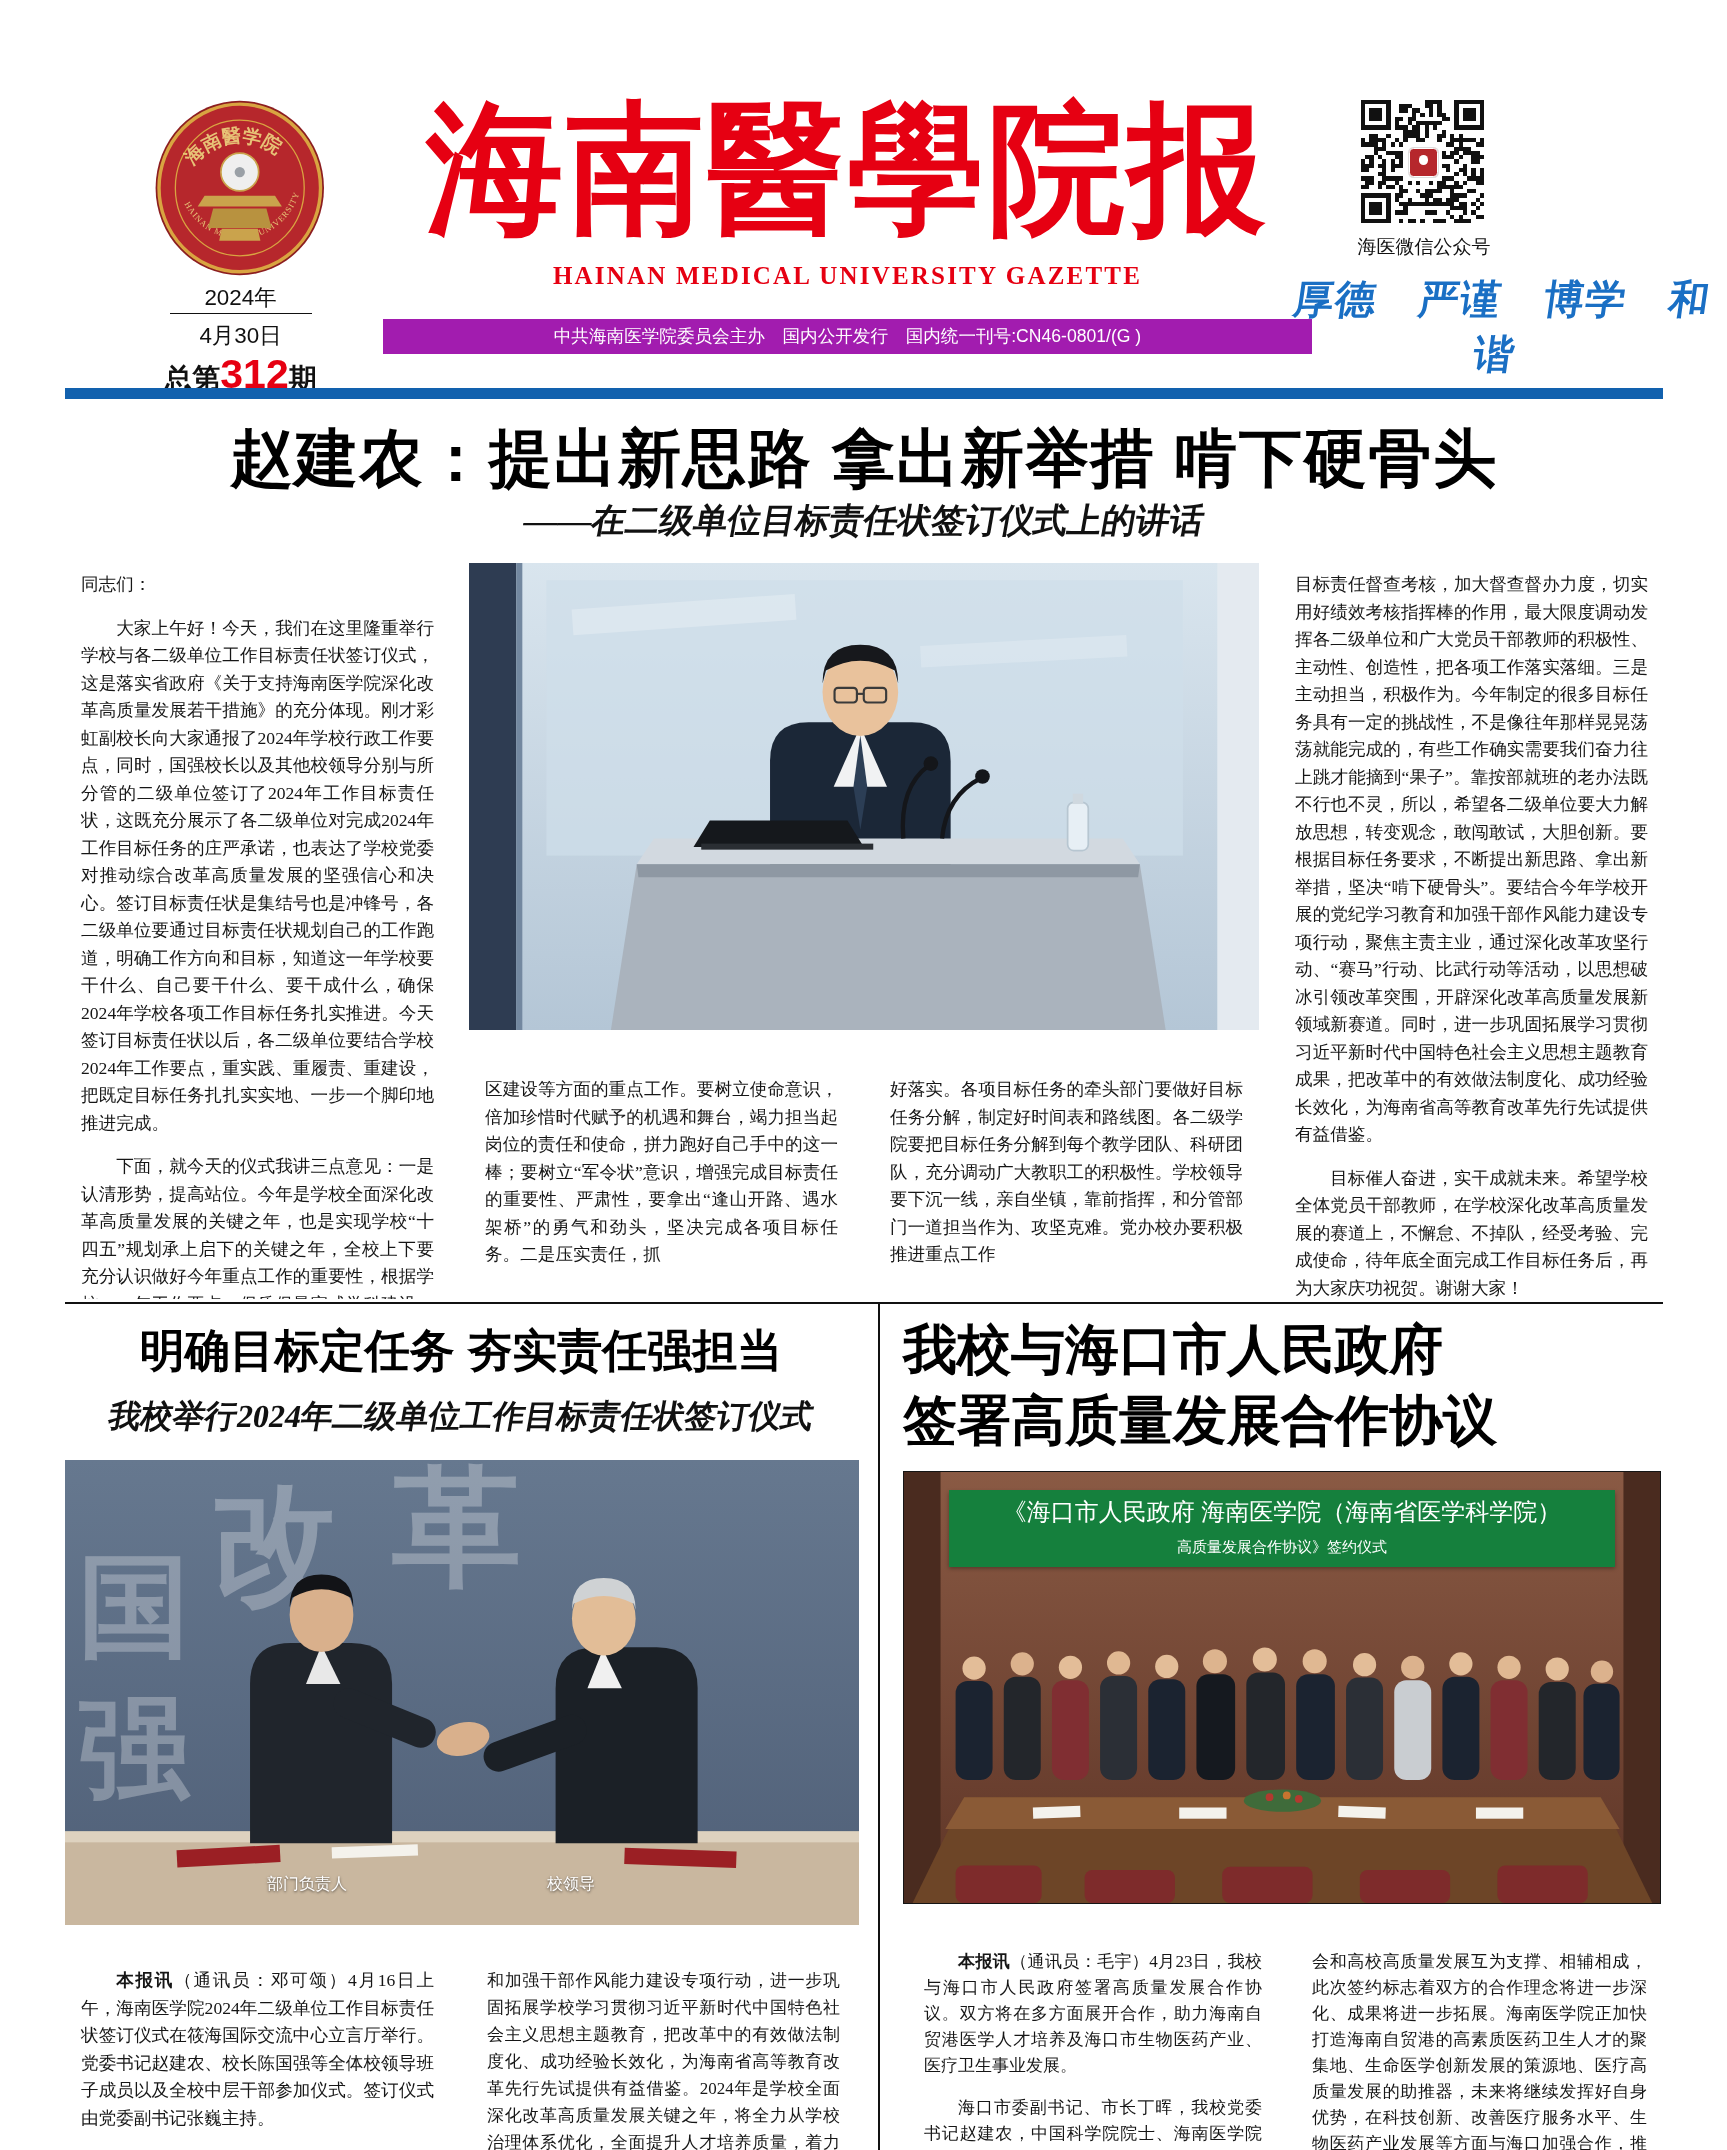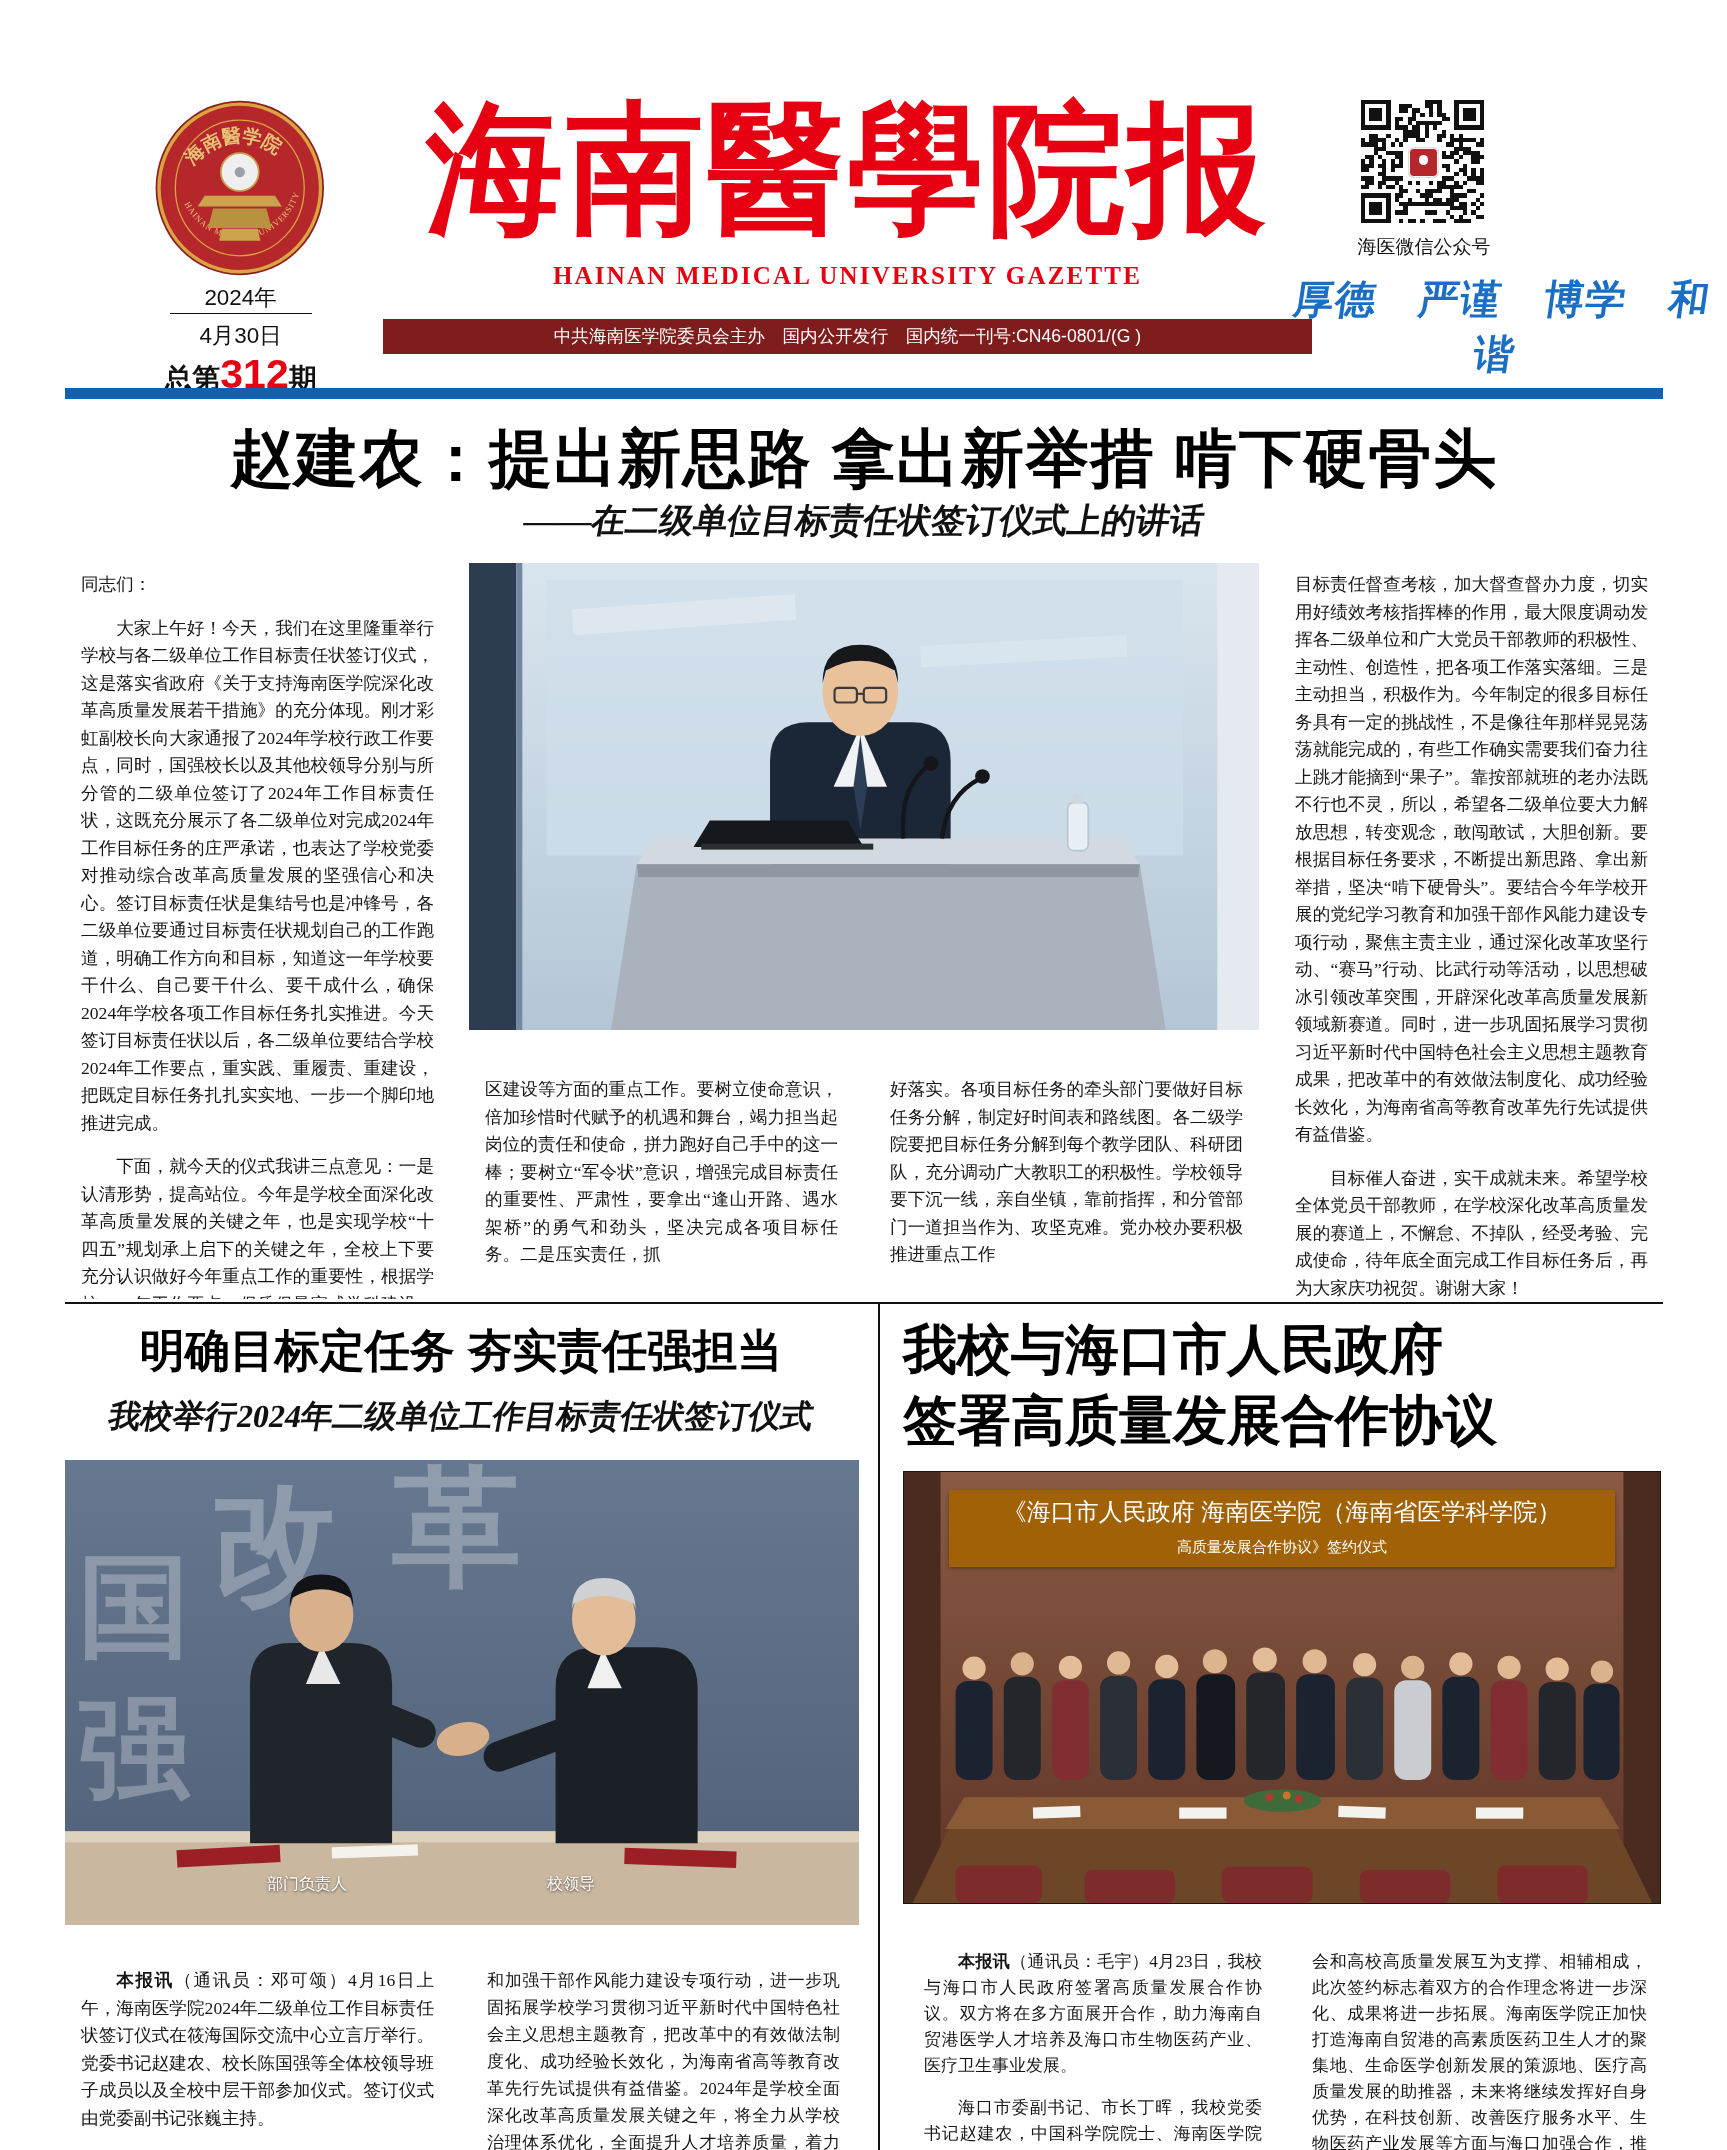--- a/index.html
+++ b/index.html
@@ -15,21 +15,21 @@
   .date-day{position:absolute;left:133px;top:320px;width:215px;text-align:center;
     font-size:22.4px;font-family:"Liberation Sans","DejaVu Sans",sans-serif;}
   .issue{position:absolute;left:120px;top:354px;width:241px;text-align:center;
     font-size:28px;font-weight:bold;font-family:"Liberation Sans","DejaVu Sans",sans-serif;}
   .issue .num{font-size:41px;color:#e60012;line-height:1;}
   .masthead{position:absolute;left:383px;top:84px;width:929px;height:181px;
     font-size:137px;line-height:172px;font-weight:bold;color:#e60012;text-align:center;
     letter-spacing:3.4px;transform:scaleY(1.04);}
   .masthead-en{position:absolute;left:383px;top:262px;width:929px;text-align:center;
     font-size:25px;font-weight:bold;color:#e60012;letter-spacing:2.2px;}
-  .pub-bar{position:absolute;left:383px;top:319px;width:929px;height:35px;background:#7f1d1d;
+  .pub-bar{position:absolute;left:383px;top:319px;width:929px;height:35px;background:#a21caf;
     color:#fff;font-size:17.6px;line-height:35px;text-align:center;
     font-family:"Liberation Sans","DejaVu Sans",sans-serif;}
   .qr-wrap{position:absolute;left:1361px;top:100px;width:123px;height:123px;background:#fff;}
   .qr-wrap svg{width:100%;height:100%;}
   .qr-seal{position:absolute;left:50%;top:50%;width:27.5px;height:27.5px;margin:-13.8px 0 0 -13.8px;
     background:#b6272c;border:1.7px solid #fff;border-radius:4.3px;box-shadow:0 0 0 0.9px #ddd;}
   .qr-seal:after{content:"";position:absolute;left:50%;top:40%;width:9.5px;height:9.5px;margin:-4.7px;
     background:#fff;border-radius:50%;}
   .qr-caption{position:absolute;left:1323px;top:234px;width:202px;text-align:center;font-size:19px;}
   .motto{position:absolute;left:1290px;top:272px;width:417px;text-align:center;
@@ -68,21 +68,21 @@
   .photo{position:absolute;overflow:hidden;background:#9aa7b6;}
   .photo svg{position:absolute;left:0;top:0;width:100%;height:100%;}
   .ph1{left:469px;top:563px;width:790px;height:467px;}
   .ph2{left:65px;top:1460px;width:794px;height:465px;}
   .ph3{left:903px;top:1471px;width:756px;height:431px;border:1.7px solid #151515;}
   .ph2-cap{position:absolute;color:#fff;font-size:16px;
     font-family:"Liberation Sans","DejaVu Sans",sans-serif;
     text-shadow:0 0.9px 2.6px rgba(0,0,0,.65);bottom:30px;}
   .ph2-cap.left{left:202px;}
   .ph2-cap.right{left:482px;}
-  .ph3-banner{position:absolute;left:6%;top:18px;width:88%;height:77px;background:#a16207;
+  .ph3-banner{position:absolute;left:6%;top:18px;width:88%;height:77px;background:#15803d;
     color:#fff;text-align:center;display:flex;flex-direction:column;justify-content:center;
     font-family:"Liberation Sans","DejaVu Sans",sans-serif;box-shadow:0 1.7px 4.3px rgba(0,0,0,.35);}
   .ph3-banner .l1{font-size:24px;line-height:36px;}
   .ph3-banner .l2{font-size:15px;line-height:33px;}
   .ghost{opacity:.28;fill:#fff;font-family:"Liberation Serif","DejaVu Serif",serif;font-weight:bold;}
 </style>
 </head>
 <body>
 
 <div id="page">

